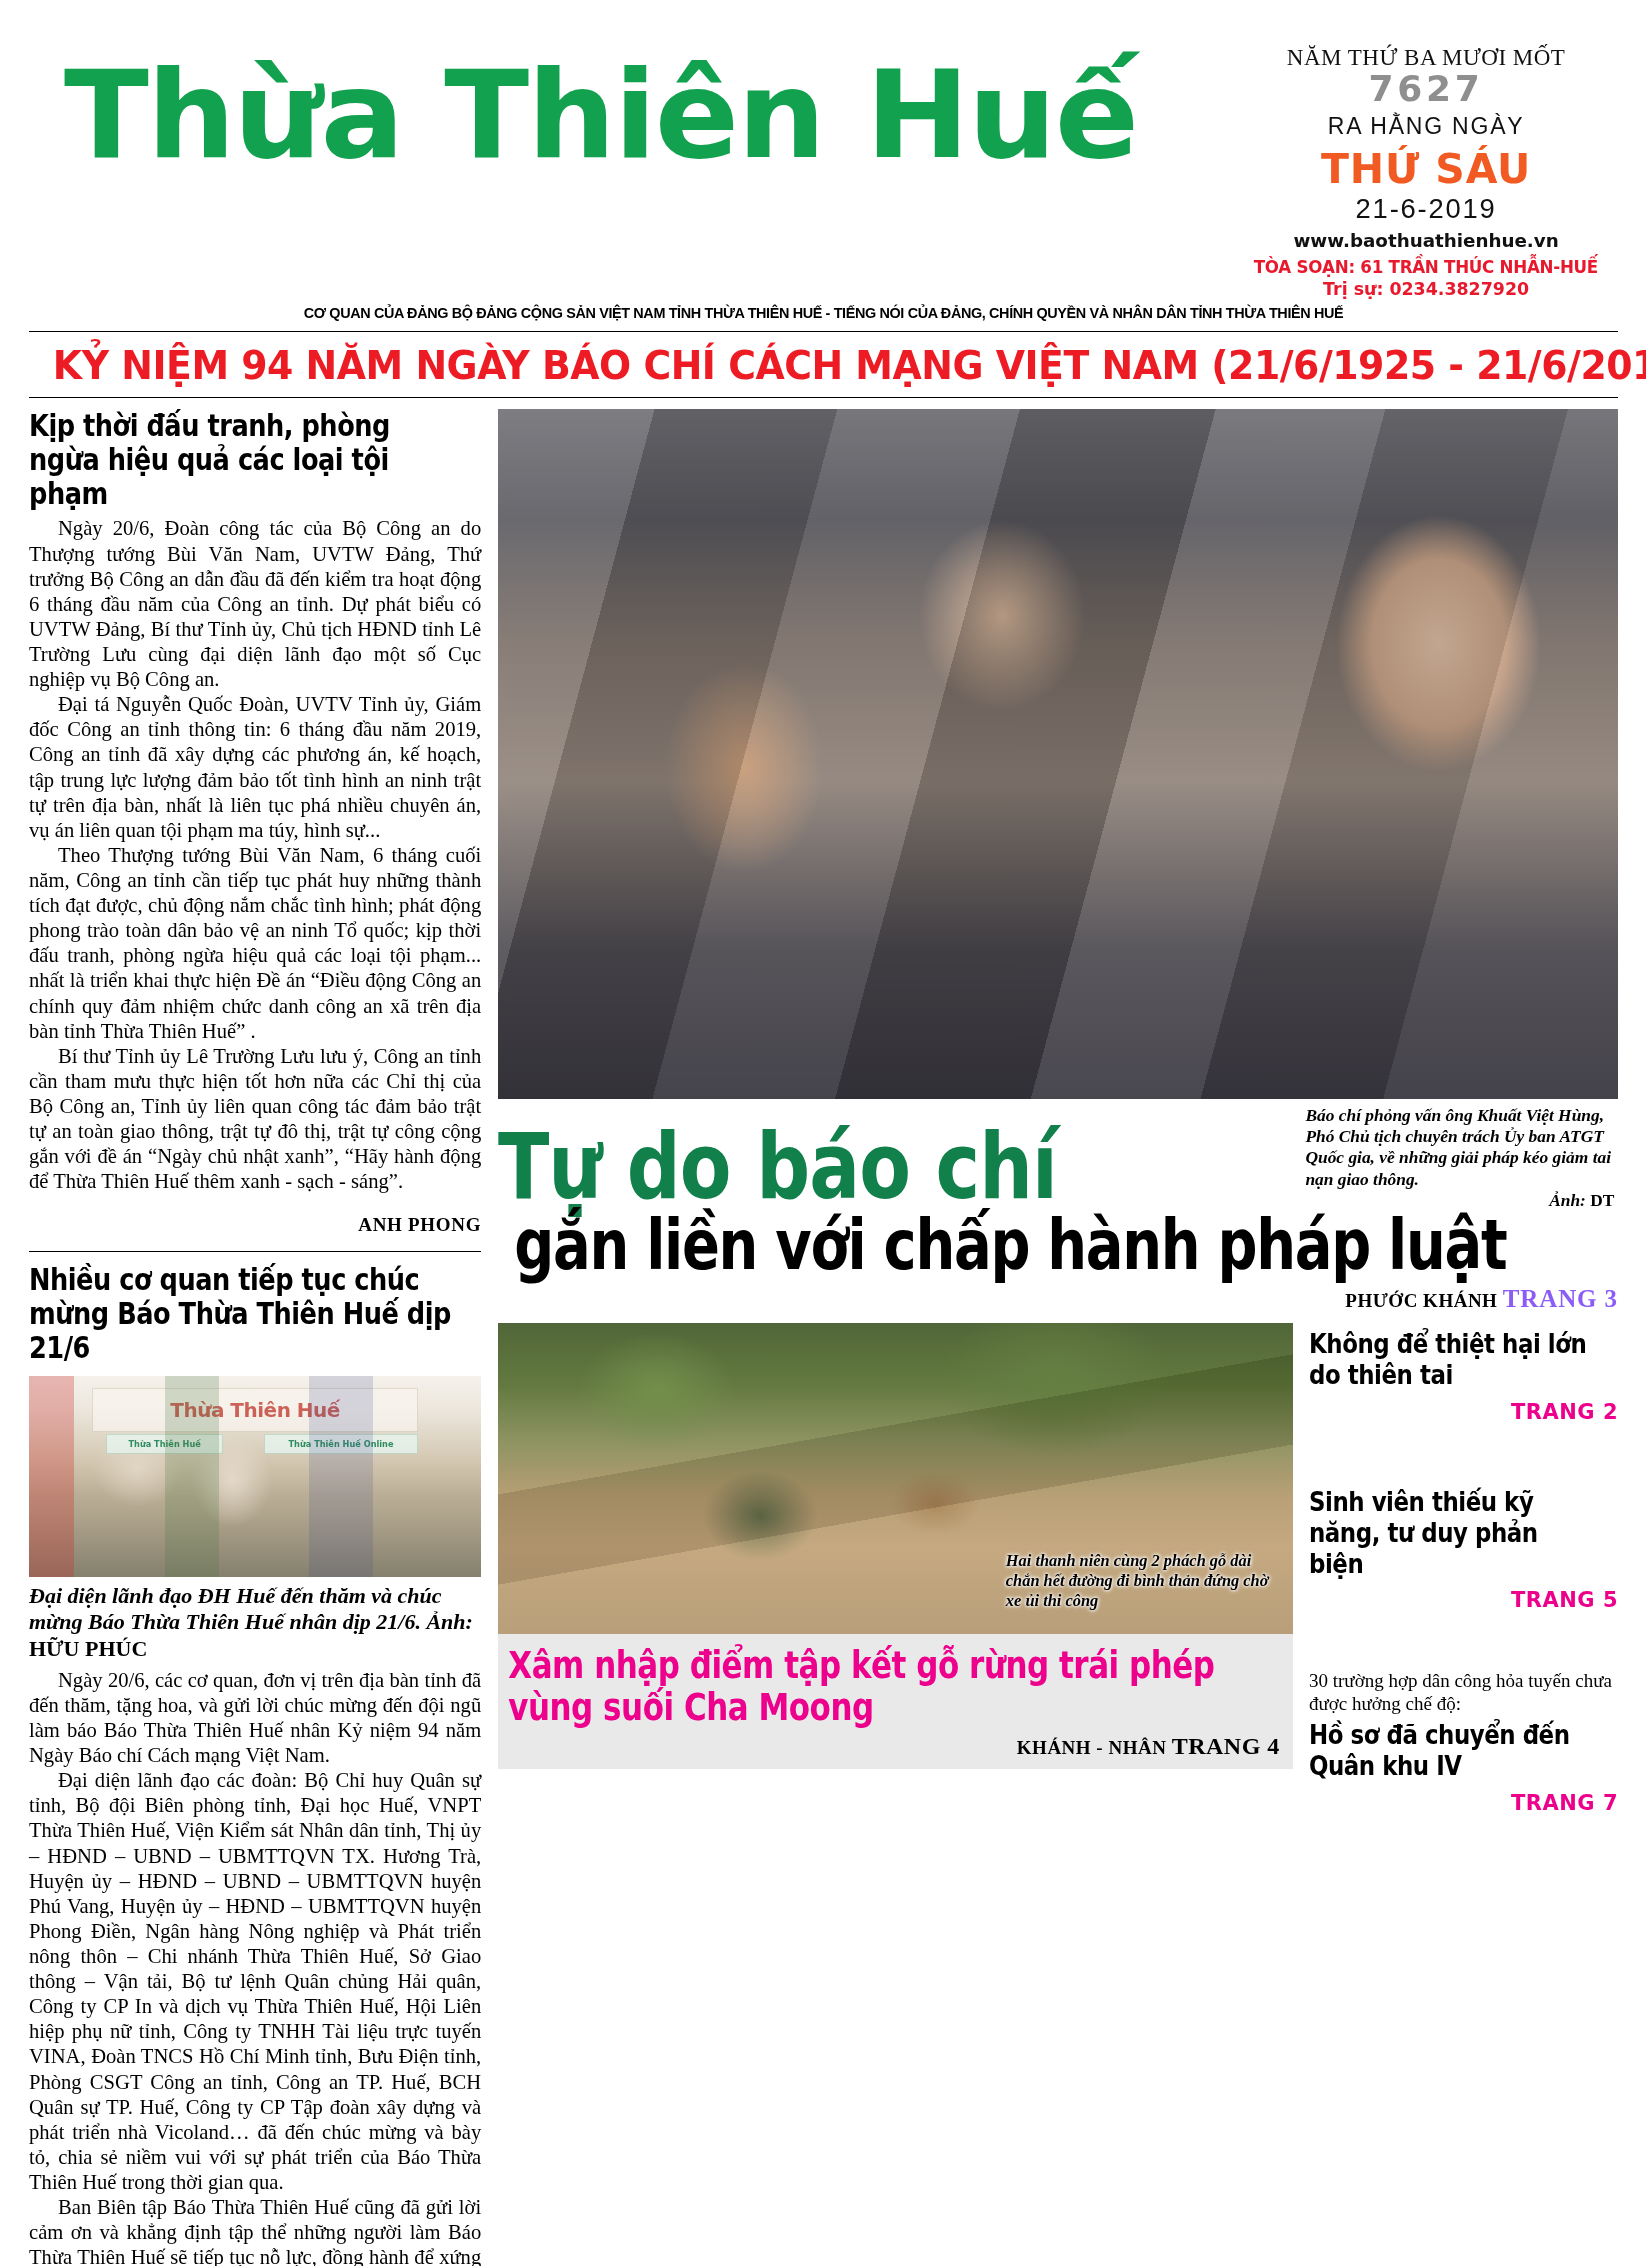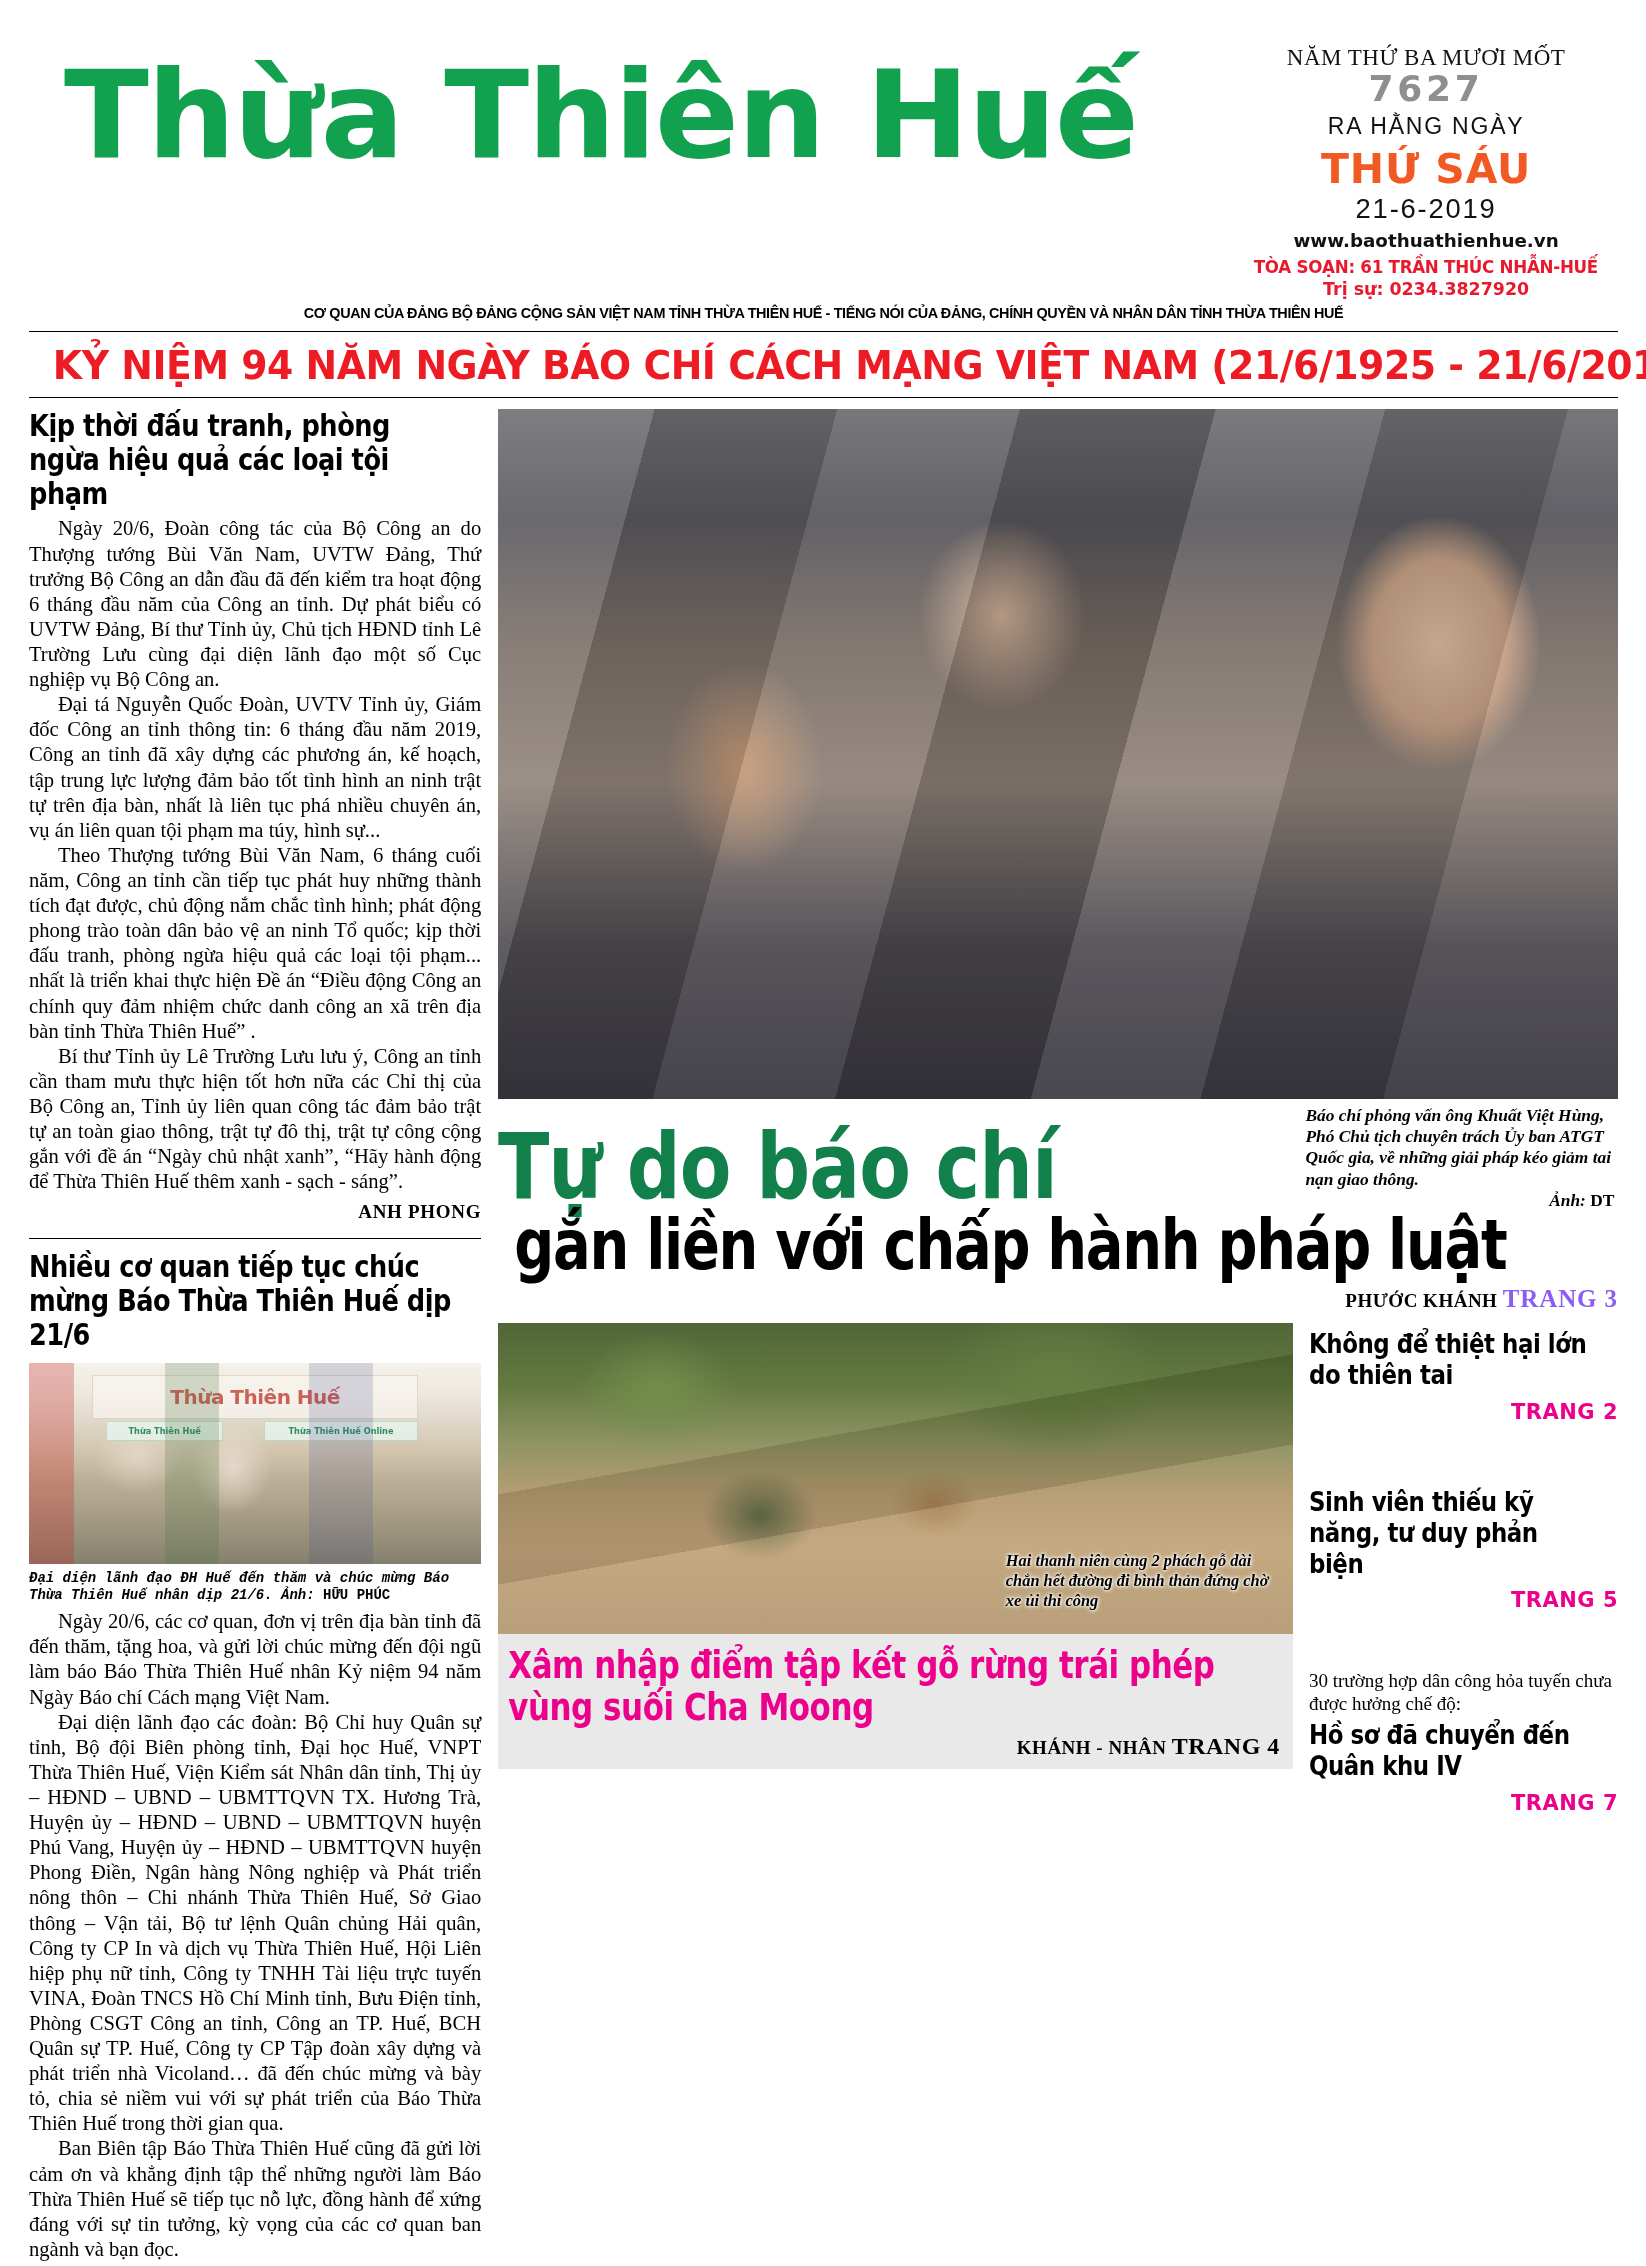--- a/index.html
+++ b/index.html
@@ -148,30 +148,30 @@
     color:#000;
     margin-top:5.5px;
   }
   .body-text p { margin:0; text-indent:29px; }
   .byline {
     text-align:right;
     font-family:"Liberation Serif", serif;
     font-weight:bold;
     font-size:19px;
     letter-spacing:0.7px;
-    margin-top:7px;
+    margin-top:20px;
   }
   .sep-line { border-top:1.8px solid #000; margin:14.6px 0 11px 0; }
 
   .photo { position:relative; overflow:hidden; background:#cfcfcf; }
   .cap-italic {
-    font-family:Liberation Mono, monospace;
+    font-family:Liberation Serif, serif;
     font-style:italic;
     font-weight:bold;
-    font-size:14px;
+    font-size:22px;
     line-height:1.2;
     margin-top:6.4px;
   }
   .cap-italic b { font-style:normal; }
 
   
   .lead-photo { width:100%; height:690px; }
   .lead-caption-row { display:flex; gap:12.8px; margin-top:5.5px;align-items:flex-end; }
   .green-hl {
     font-family:"DejaVu Sans Condensed","DejaVu Sans", sans-serif;

